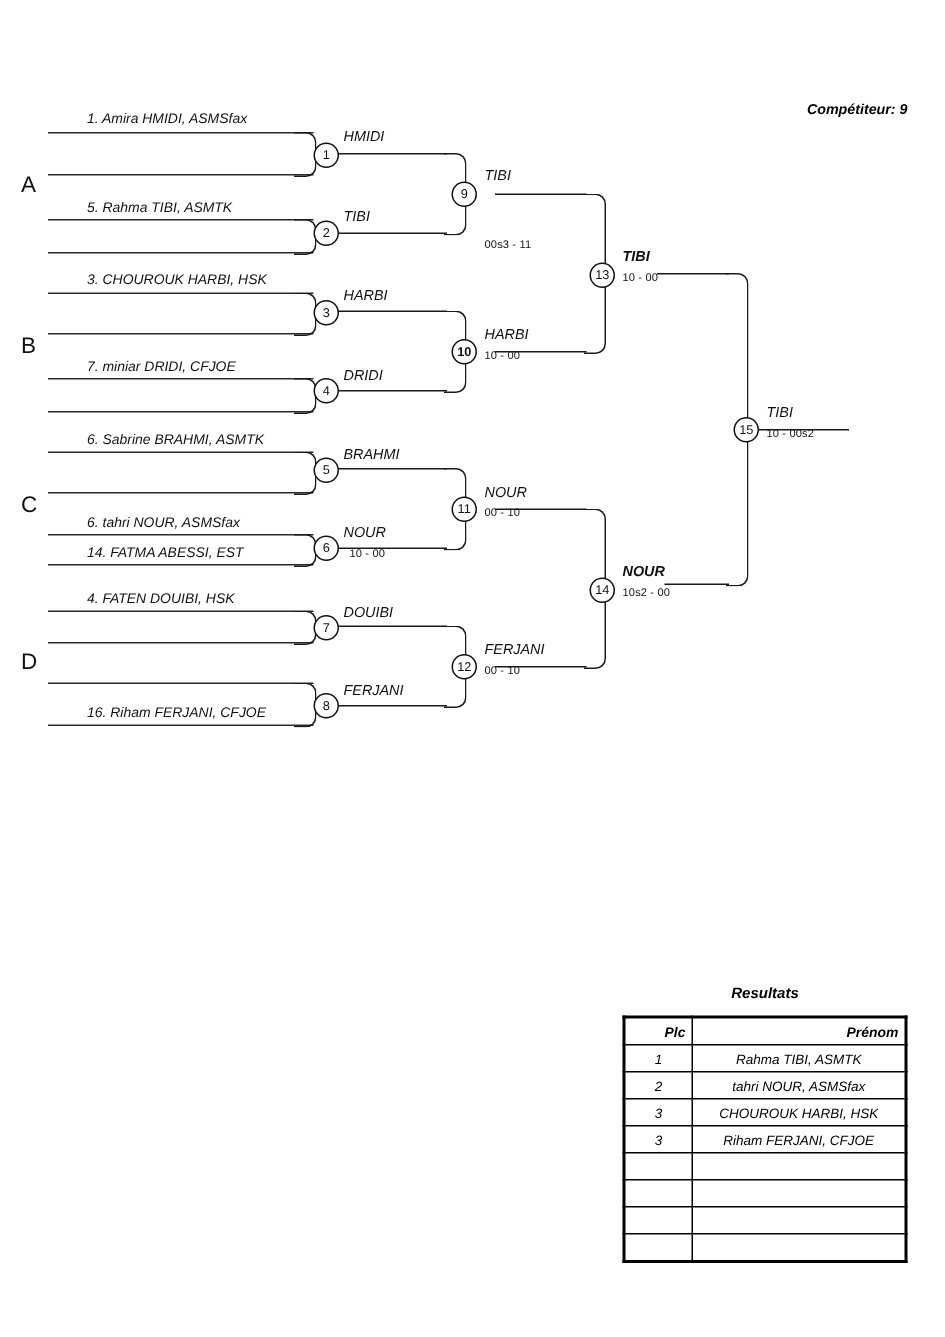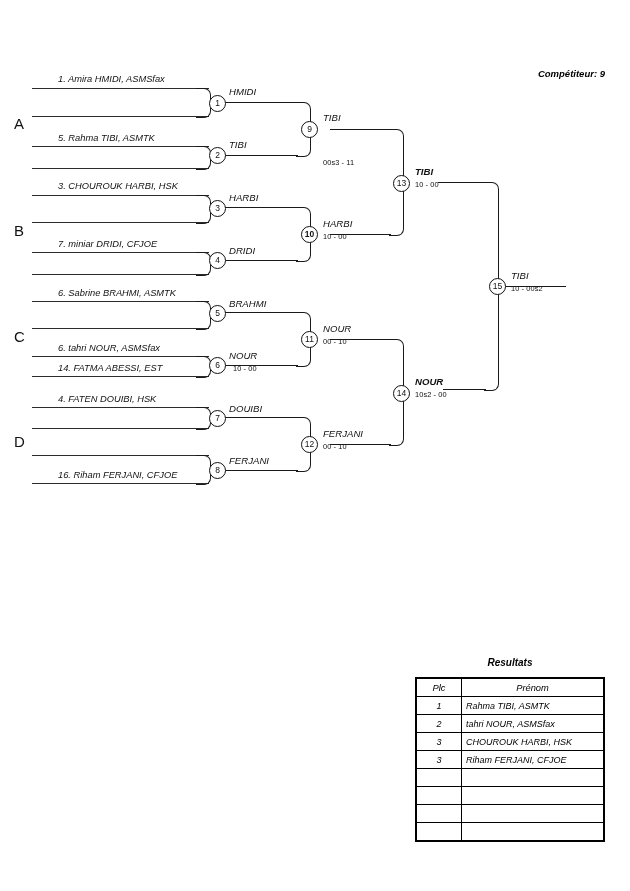--- a/index.html
+++ b/index.html
@@ -72,24 +72,24 @@
   }
   table.results{
     position:absolute;left:415px;top:677px;width:190px;
     border-collapse:collapse;border:2px solid #000;background:#fff;
   }
   table.results td,table.results th{
     border:1px solid #000;height:17px;padding:0 4px;
     font-size:9px;font-style:italic;
   }
   table.results th{
-    font-weight:normal;font-style:italic;font-size:9.3px;text-align:center;
+    font-weight:bold;font-style:italic;font-size:9.3px;text-align:right;
   }
   td.plc{width:36px;text-align:center;}
-  td.nom{text-align:left;padding-left:8px;}
+  td.nom{text-align:center;padding-left:8px;}
 </style>
 </head>
 <body>
 
 <div id="sheet">
 
   <div class="competitor">Compétiteur: 9</div>
 
   <div class="grp" style="left:14px;top:115px;">A</div>
   <div class="grp" style="left:14px;top:222px;">B</div>

